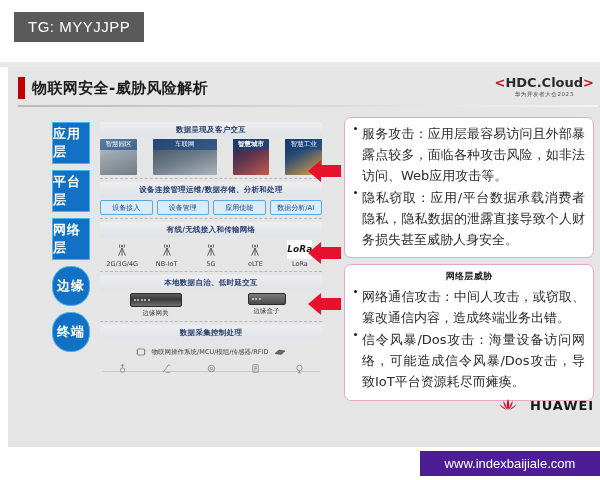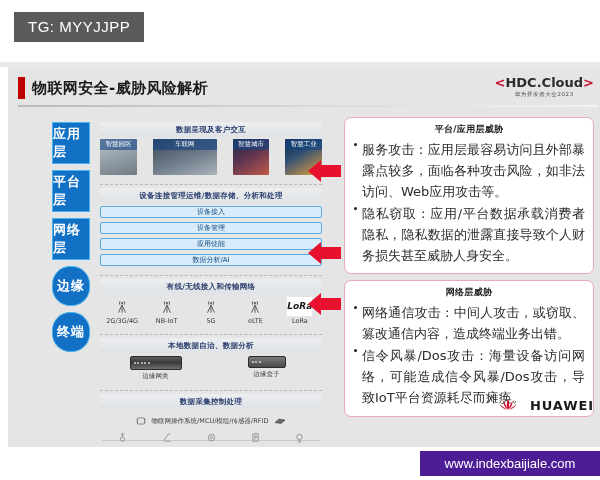--- a/index.html
+++ b/index.html
@@ -68,45 +68,45 @@
     height: 42px; margin-bottom: 6px;
     background: #1271c4; border: 1.6px solid #45b4ef;
     color: #ffffff; font-size: 13px; font-weight: bold;
     display: flex; align-items: center; justify-content: center;
     font-family: "DejaVu Sans", sans-serif; letter-spacing: 1px; margin-left: 28px;
   }
   .layer-box.small { height: 40px; border-radius: 18px; }
 
   
   .center { position: absolute; left: 92px; top: 55px; width: 222px; }
-  .band { position: relative; margin-bottom: 9px; }
+  .band { position: relative; margin-bottom: 3px; }
   .band-head {
     height: 15px; background: linear-gradient(to bottom,#eceef0,#dfe2e6);
     border-radius: 2px; color: #2a3f6e; font-size: 7.5px; font-weight: bold;
     display: flex; align-items: center; justify-content: center;
     font-family: "DejaVu Sans", sans-serif; letter-spacing: .3px;
   }
   .dashsep { border-bottom: 1px dashed #b9b9b9; margin: 3px 0 3px 0; }
 
   
   .app-cards { display: flex; gap: 16px; margin-top: 2px; }
   .app-card { flex: 1; height: 36px; position: relative; overflow: hidden; border-radius: 1px; }
   .app-card .cap {
     position: absolute; left: 0; top: 0; width: 100%; height: 11px;
     background: rgba(20,70,130,.62); color: #fff; font-size: 6.5px;
     display: flex; align-items: center; justify-content: center;
     font-family: "DejaVu Sans", sans-serif; z-index: 2;
   }
   .ph-campus { background: linear-gradient(160deg,#c6cdd4 0%,#9aa5ae 40%,#6f7a84 100%); }
-  .ph-city   { background: linear-gradient(150deg,#1d2b44 0%,#5b3350 45%,#c25a4a 100%); }
+  .ph-city   { background: linear-gradient(150deg,#1d2b44 0%,#5b3350 45%,#c25a4a 100%); font-weight: bold; }
   .ph-ind    { background: linear-gradient(150deg,#16283f 0%,#2f4f74 40%,#e8a23d 100%); text-decoration: underline; }
   .ph-car2   { background: linear-gradient(160deg,#3a4754 0%,#707d8a 55%,#aab4bd 100%); padding-left: 27px; }
 
   
-  .plat-row { display: flex; gap: 4px; margin-top: 3px; flex-direction: column; }
+  .plat-row { display: flex; gap: 4px; margin-top: 3px; }
   .plat-btn {
     flex: 1; height: 15px; background: #d9ecfb; border: 1px solid #5aa9e0;
     color: #15487e; font-size: 7px; border-radius: 2px;
     display: flex; align-items: center; justify-content: center;
     font-family: "DejaVu Sans", sans-serif;
   }
 
   
   .net-row { display: flex; margin-top: 3px; }
   .net-item { flex: 1; text-align: center; }
@@ -304,21 +304,21 @@
             <div class="net-ico">
               <span class="lora-badge">LoRa</span>
             </div>
             <div class="net-lbl">LoRa</div>
           </div>
         </div>
       </div>
       <div class="dashsep"></div>
 
       <div class="band">
-        <div class="band-head">本地数据自治、数据分析</div>
+        <div class="band-head">本地数据自治、低时延交互</div>
         <div class="edge-row">
           <div class="edge-item">
             <div class="edge-dev">
                 <i></i>
                 <i></i>
                 <i></i>
                 <i></i>
                 <i></i>
               </div>
             <div class="edge-lbl">边缘网关</div>
@@ -399,21 +399,20 @@
       <div class="arrow-head" style="left:0;top:0;"></div>
     </div>
     <div style="position:absolute;left:300px;top:226px;">
       <div class="arrow-body" style="left:13px;top:5px;width:20px;height:12px;"></div>
       <div class="arrow-head" style="left:0;top:0;"></div>
     </div>
 
     <div class="panels">
 
       <div class="panel">
-        <div class="panel-title">平台/应用层威胁</div>
         <ul>
           <li>服务攻击：应用层最容易访问且外部暴露点较多，面临各种攻击风险，如非法访问、Web应用攻击等。</li>
           <li>隐私窃取：应用/平台数据承载消费者隐私，隐私数据的泄露直接导致个人财务损失甚至威胁人身安全。</li>
         </ul>
       </div>
 
       <div class="panel">
         <div class="panel-title">网络层威胁</div>
         <ul>
           <li>网络通信攻击：中间人攻击，或窃取、篡改通信内容，造成终端业务出错。</li>

